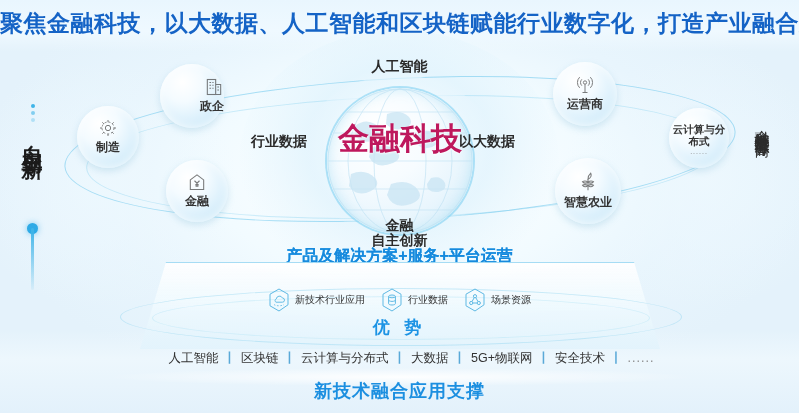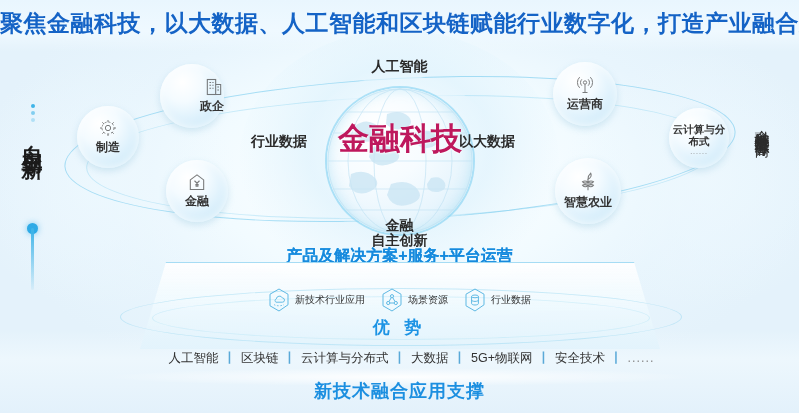--- a/index.html
+++ b/index.html
@@ -302,40 +302,40 @@
         <path d="M6 16.6c2.6 1.6 7.4 1.6 10 0" stroke-width="0.8" stroke-dasharray="1.6 1.6"></path>
       </svg>
     </span>
     <span class="clabel">新技术行业应用</span>
   </div>
 
   <div class="cap">
     <span class="hex">
       <svg width="22" height="24" viewBox="0 0 22 24" fill="none" stroke="#5fb9e4" stroke-width="1">
         <path d="M11 1l9 5.2v10.6L11 23l-9-5.2V6.2Z"></path>
+        <ellipse cx="11" cy="8.4" rx="3.4" ry="1.4"></ellipse>
+        <path d="M7.6 8.4v7.2c0 .8 1.5 1.4 3.4 1.4s3.4-.6 3.4-1.4V8.4"></path>
+        <path d="M7.6 12c0 .8 1.5 1.4 3.4 1.4s3.4-.6 3.4-1.4"></path>
+      </svg>
+    </span>
+    <span class="clabel">行业数据</span>
+  </div>
+
+  <div class="cap">
+    <span class="hex">
+      <svg width="22" height="24" viewBox="0 0 22 24" fill="none" stroke="#5fb9e4" stroke-width="1">
+        <path d="M11 1l9 5.2v10.6L11 23l-9-5.2V6.2Z"></path>
         <circle cx="11" cy="8.2" r="1.6"></circle>
           <circle cx="7.2" cy="15" r="1.6"></circle>
           <circle cx="14.8" cy="15" r="1.6"></circle>
         <path d="M10.2 9.7 8 13.6M11.8 9.7 14 13.6M8.8 15h4.4"></path>
       </svg>
     </span>
     <span class="clabel">场景资源</span>
   </div>
 
-  <div class="cap">
-    <span class="hex">
-      <svg width="22" height="24" viewBox="0 0 22 24" fill="none" stroke="#5fb9e4" stroke-width="1">
-        <path d="M11 1l9 5.2v10.6L11 23l-9-5.2V6.2Z"></path>
-        <ellipse cx="11" cy="8.4" rx="3.4" ry="1.4"></ellipse>
-        <path d="M7.6 8.4v7.2c0 .8 1.5 1.4 3.4 1.4s3.4-.6 3.4-1.4V8.4"></path>
-        <path d="M7.6 12c0 .8 1.5 1.4 3.4 1.4s3.4-.6 3.4-1.4"></path>
-      </svg>
-    </span>
-    <span class="clabel">行业数据</span>
-  </div>
-
 </div>
 
 <div class="advantage">优 势</div>
 
 <div class="bot-sheen"></div>
 <div class="tech-row" id="tech-row"><span class="tech-item">人工智能</span><span class="sep">丨</span><span class="tech-item">区块链</span><span class="sep">丨</span><span class="tech-item">云计算与分布式</span><span class="sep">丨</span><span class="tech-item">大数据</span><span class="sep">丨</span><span class="tech-item">5G+物联网</span><span class="sep">丨</span><span class="tech-item">安全技术</span><span class="sep">丨</span><span class="ell">......</span></div>
 <div class="tech-title">新技术融合应用支撑</div>
 
 </body></html>

